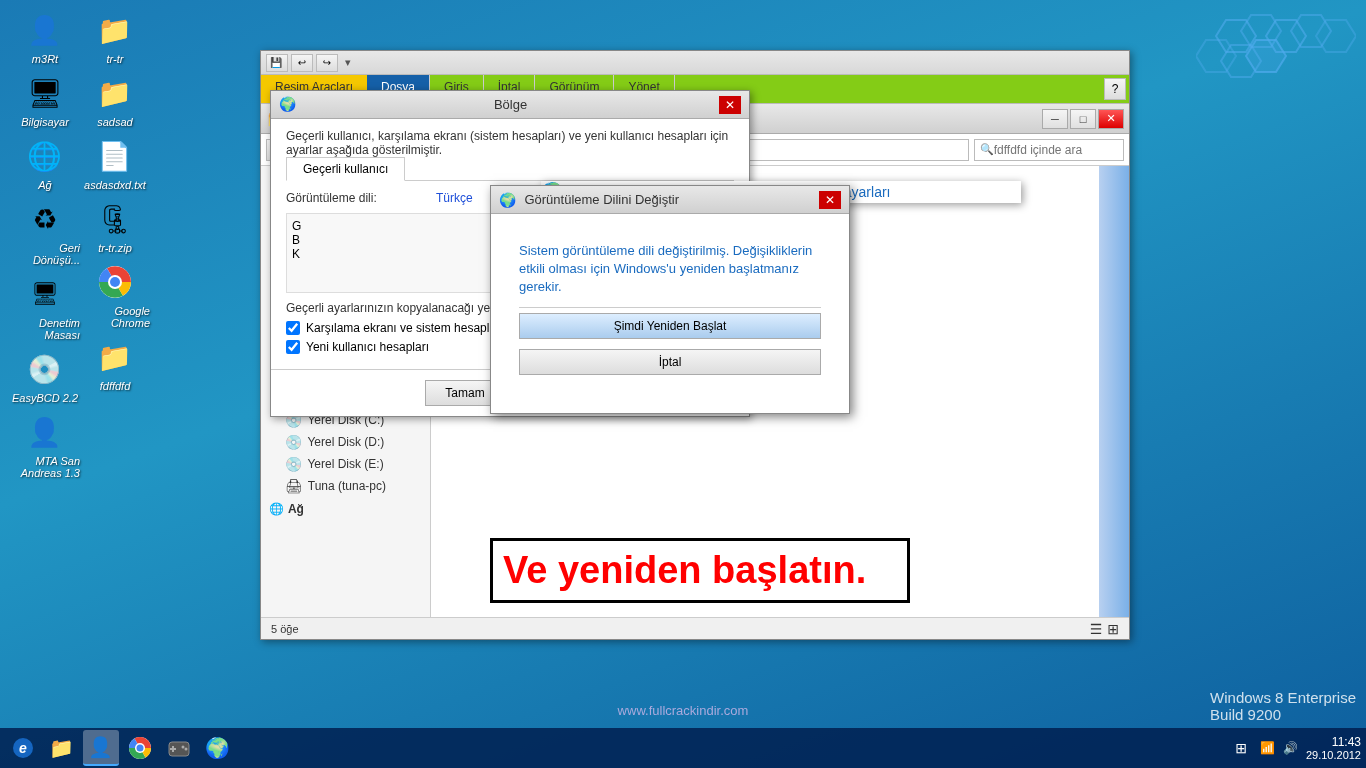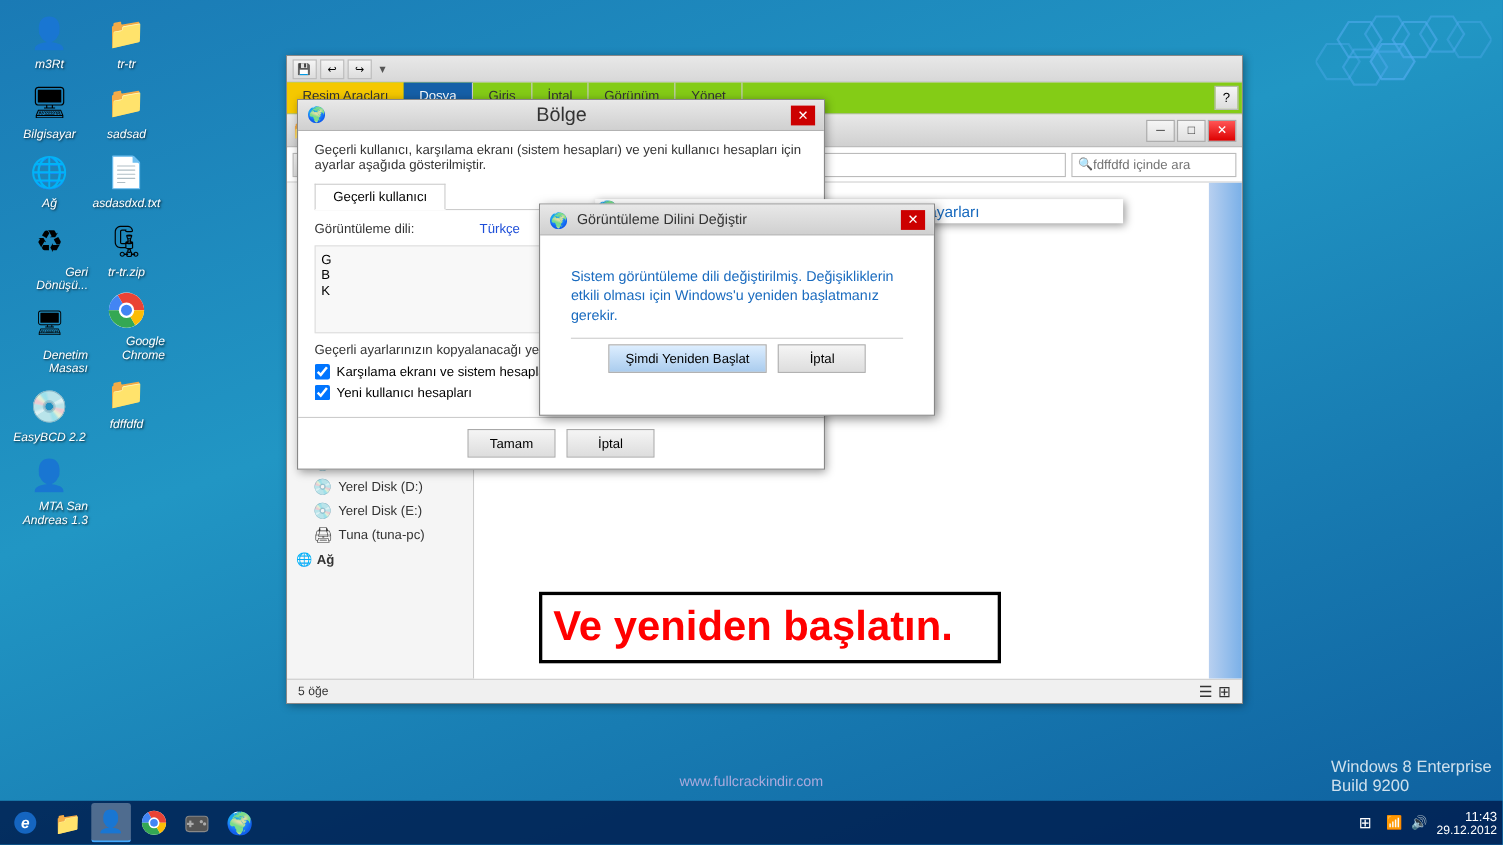--- a/index.html
+++ b/index.html
@@ -273,21 +273,21 @@
     .region-dialog .dlg-titlebar {
       background: linear-gradient(to bottom, #e8e8e8, #d0d0d0);
       height: 28px;
       display: flex;
       align-items: center;
       padding: 0 8px;
       border-bottom: 1px solid #aaa;
     }
     .region-dialog .dlg-title {
       flex: 1;
-      font-size: 18px;
+      font-size: 13px;
       color: #333;
       text-align: center;
     }
     .dlg-close-btn {
       width: 22px;
       height: 18px;
       background: #c00;
       color: white;
       border: none;
       display: flex;
@@ -303,21 +303,20 @@
       display: flex;
       align-items: center;
       gap: 8px;
       margin-bottom: 10px;
       border-bottom: 1px solid #ccc;
       padding-bottom: 10px;
     }
     .region-dialog p.desc {
       font-size: 12px;
       color: #333;
-      margin-bottom: 10px;
     }
 
     
     .region-tabs {
       display: flex;
       border-bottom: 1px solid #ccc;
       margin-bottom: 10px;
     }
     .region-tab {
       padding: 4px 16px;
@@ -439,20 +438,21 @@
       line-height: 1.4;
     }
     .lang-dlg-footer {
       display: flex;
       justify-content: center;
       gap: 10px;
       padding-top: 5px;
       border-top: 1px solid #ccc;
       padding-bottom: 10px;
       margin-top: 10px;
+      flex-direction: column;
     }
 
     
     .annotation-box {
       position: absolute;
       bottom: 165px;
       left: 490px;
       width: 420px;
       background: white;
       border: 3px solid black;
@@ -846,18 +846,18 @@
         <circle cx="19" cy="13" r="1.5" fill="#aaa"></circle>
       </svg>
     </div>
     <div class="taskbar-icon">🌍</div>
     <div class="taskbar-right">
       <div style="font-size:14px; color:white; margin-right:5px;">⊞</div>
       <div style="color:white; font-size:12px;">📶</div>
       <div style="color:white; font-size:12px;">🔊</div>
       <div class="taskbar-clock">
         <div class="time">11:43</div>
-        <div class="date">29.12.2012</div>
+        <div class="date">29.10.2012</div>
       </div>
     </div>
   </div>
 
 </div>
 
 </body></html>

